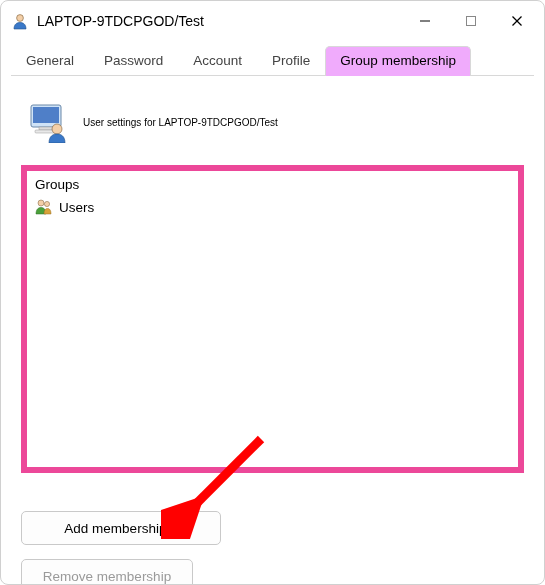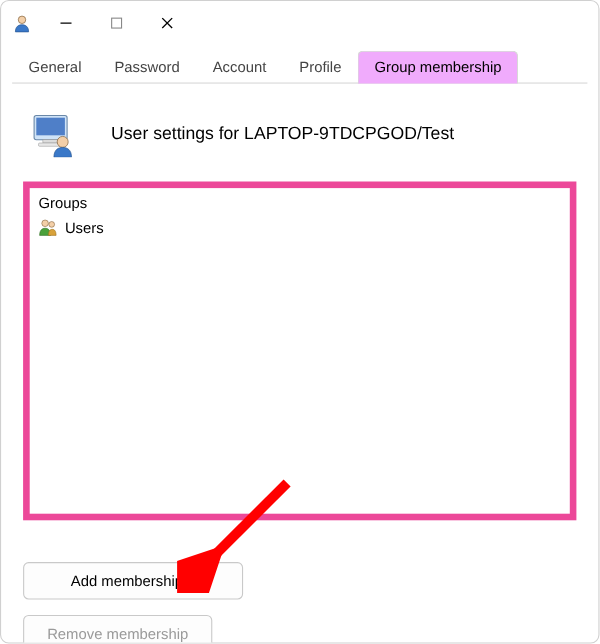--- a/index.html
+++ b/index.html
@@ -64,21 +64,21 @@
   .content {
     padding: 18px 20px 12px 20px;
   }
   .header-row {
     display: flex;
     align-items: center;
     gap: 14px;
     margin: 6px 0 22px 6px;
   }
   .monitor-icon { width: 42px; height: 42px; flex: none; }
-  .heading { font-size: 16px; color: #000; margin-left: 18px; }
+  .heading { font-size: 10px; color: #000; }
   .groups-box {
     border: 6px solid #ec4899;
     height: 308px;
     padding: 4px 6px;
     background: #fff;
     overflow: auto;
   }
   .groups-header {
     font-size: 13.5px;
     color: #000;
@@ -126,20 +126,21 @@
 </head>
 <body>
 
 <div class="titlebar">
   <span class="app-icon">
     <svg viewBox="0 0 18 18">
       <circle cx="9" cy="6" r="3.4" fill="#f3cfa8" stroke="#7a5a34" stroke-width="0.6"></circle>
       <path d="M3 17 C3 12 6 10.5 9 10.5 C12 10.5 15 12 15 17 Z" fill="#3a78c8" stroke="#24528c" stroke-width="0.6"></path>
     </svg>
   </span>
+  <div class="title">LAPTOP-9TDCPGOD/Test</div>
   <div class="win-btn">
     <svg viewBox="0 0 12 12">
         <line x1="1" y1="6" x2="11" y2="6" stroke="#000" stroke-width="1"></line>
       </svg>
   </div>
   <div class="win-btn">
     <svg viewBox="0 0 12 12">
         <rect x="1.5" y="1.5" width="9" height="9" fill="none" stroke="#888" stroke-width="1"></rect>
       </svg>
   </div>

